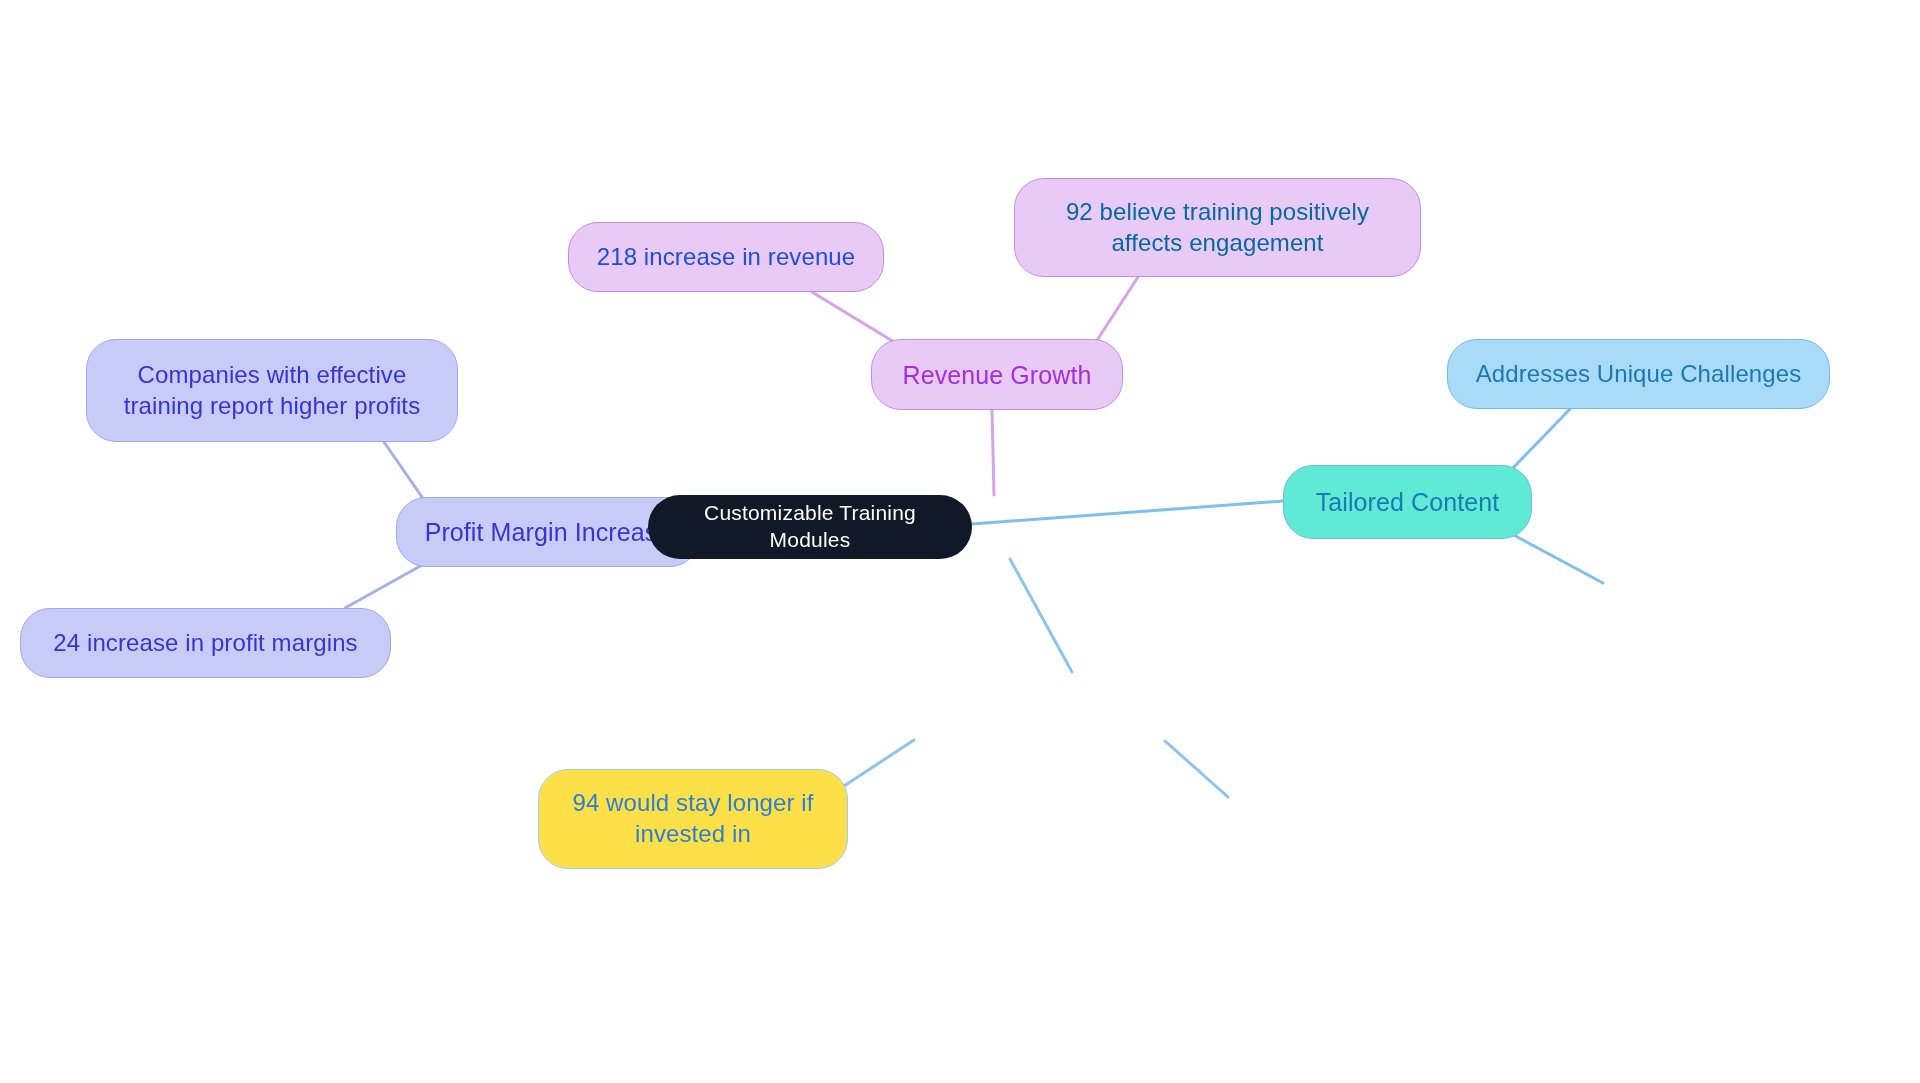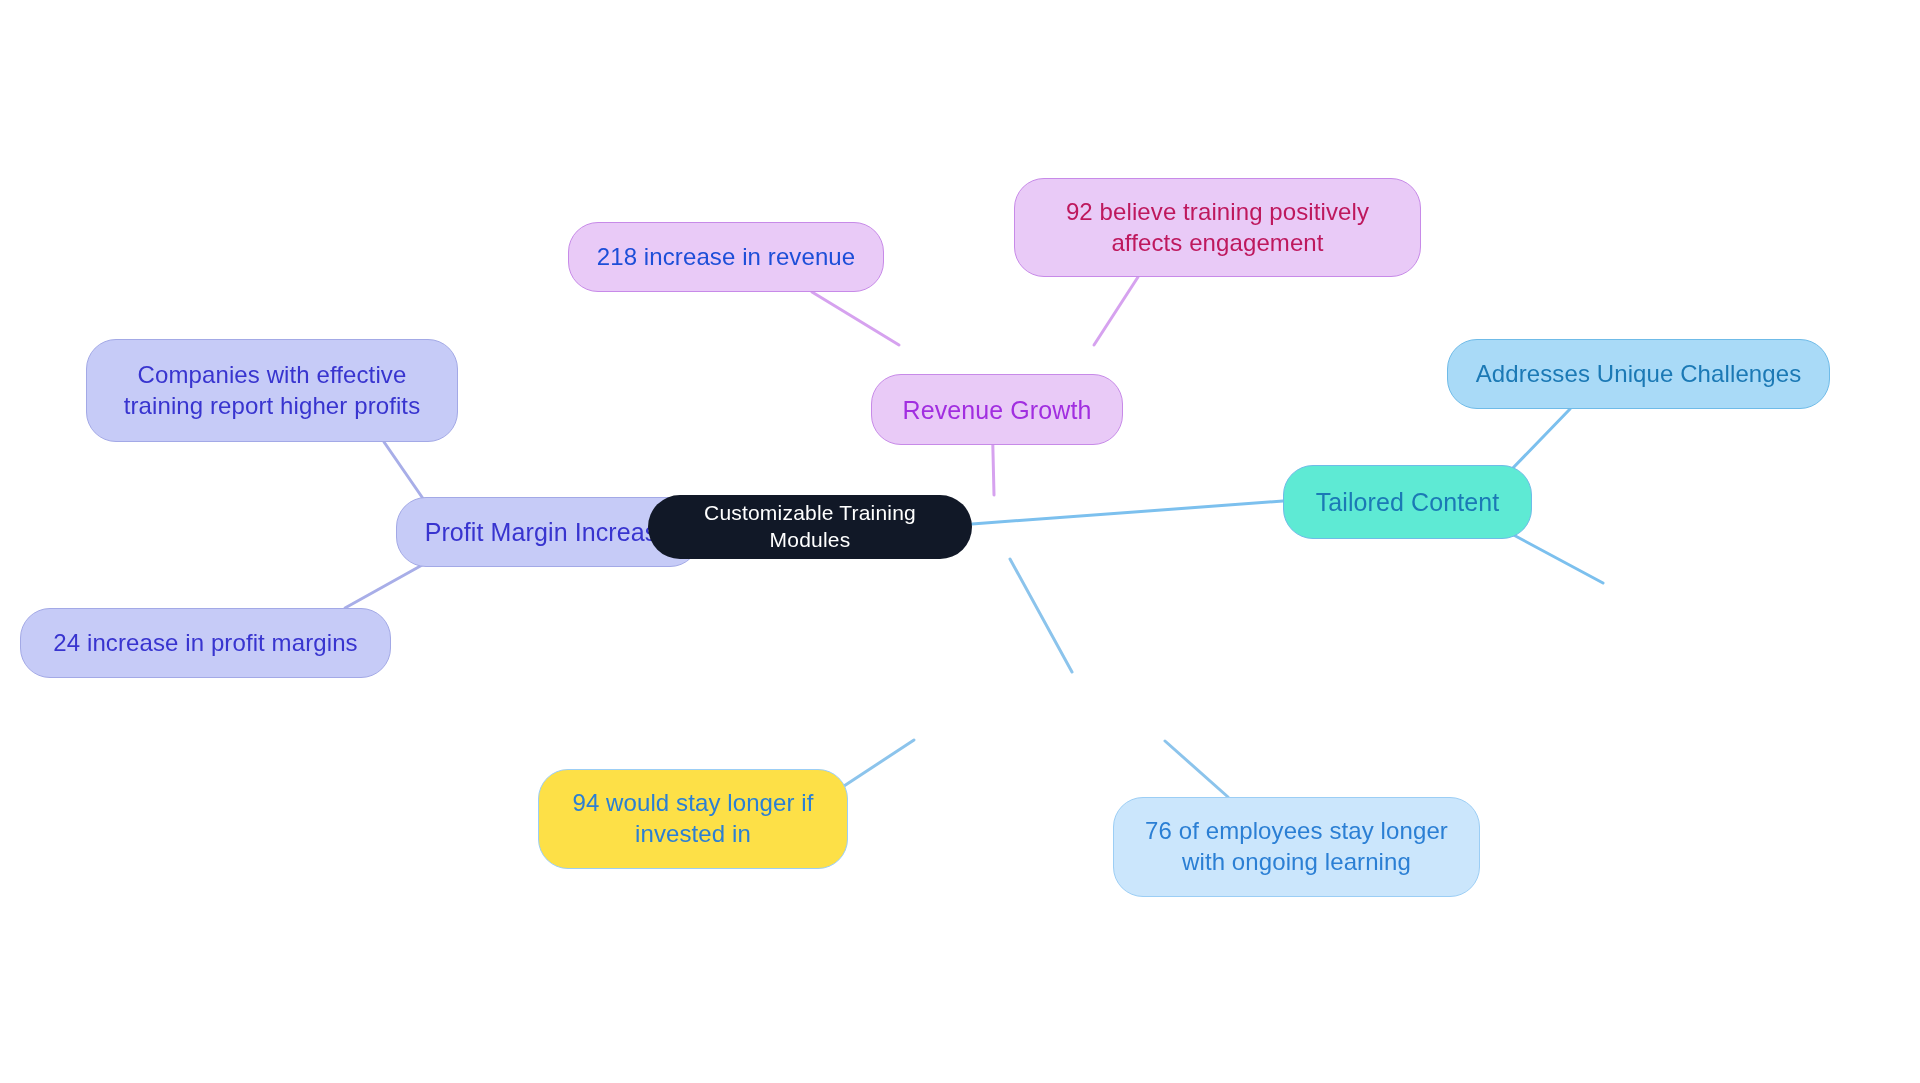--- a/index.html
+++ b/index.html
@@ -70,41 +70,39 @@
       <path d="M 424 500 L 384 442" stroke="#a8aee8" stroke-width="3" stroke-linecap="round" fill="none"></path>
       <path d="M 424 564 L 345 608" stroke="#a8aee8" stroke-width="3" stroke-linecap="round" fill="none"></path>
       <path d="M 972 524 L 1283 501" stroke="#7cc0ee" stroke-width="3" stroke-linecap="round" fill="none"></path>
       <path d="M 1511 470 L 1570 409" stroke="#7cc0ee" stroke-width="3" stroke-linecap="round" fill="none"></path>
       <path d="M 1508 532 L 1603 583" stroke="#7cc0ee" stroke-width="3" stroke-linecap="round" fill="none"></path>
       <path d="M 1010 559 L 1072 672" stroke="#8cc4ec" stroke-width="3" stroke-linecap="round" fill="none"></path>
       <path d="M 914 740 L 844 786" stroke="#8cc4ec" stroke-width="3" stroke-linecap="round" fill="none"></path>
       <path d="M 1165 741 L 1228 797" stroke="#8cc4ec" stroke-width="3" stroke-linecap="round" fill="none"></path>
     </svg>
 
-  <div class="node leaf" style="left: 1014px; top: 178px; width: 407px; height: 99px; background: rgb(233, 202, 247); border-color: rgb(199, 138, 232); color: #be185d;">92 believe training positively
+  <div class="node leaf" style="left: 1014px; top: 178px; width: 407px; height: 99px; background: rgb(233, 202, 247); border-color: rgb(199, 138, 232); color: #0369a1;">92 believe training positively
 affects engagement</div>
 
   <div class="node leaf" style="left: 568px; top: 222px; width: 316px; height: 70px; background: rgb(233, 202, 247); border-color: rgb(199, 138, 232); color: #1d4ed8;">218 increase in revenue</div>
 
-  <div class="node branch" style="left: 871px; top: 339px; width: 252px; height: 71px; background: rgb(233, 202, 247); border-color: rgb(199, 138, 232); color: rgb(161, 46, 224); margin-top: 35px;">Revenue Growth</div>
+  <div class="node branch" style="left: 871px; top: 339px; width: 252px; height: 71px; background: rgb(233, 202, 247); border-color: rgb(199, 138, 232); color: rgb(161, 46, 224);">Revenue Growth</div>
 
   <div class="node leaf" style="left: 86px; top: 339px; width: 372px; height: 103px; background: rgb(198, 203, 247); border-color: rgb(163, 169, 230); color: rgb(56, 52, 207);">Companies with effective
 training report higher profits</div>
 
   <div class="node branch" style="left: 396px; top: 497px; width: 304px; height: 70px; background: rgb(198, 203, 247); border-color: rgb(163, 169, 230); color: rgb(56, 52, 207);">Profit Margin Increase</div>
 
   <div class="node leaf" style="left: 20px; top: 608px; width: 371px; height: 70px; background: rgb(198, 203, 247); border-color: rgb(163, 169, 230); color: rgb(56, 52, 207);">24 increase in profit margins</div>
 
   <div class="node leaf" style="left: 1447px; top: 339px; width: 383px; height: 70px; background: rgb(169, 218, 247); border-color: rgb(111, 187, 232); color: rgb(27, 121, 181); text-align: right;">Addresses Unique Challenges</div>
 
   <div class="node branch" style="left: 1283px; top: 465px; width: 249px; height: 74px; background: #5eead4; border-color: rgb(111, 187, 232); color: rgb(27, 121, 181);">Tailored Content</div>
 
 
 
   <div class="node leaf" style="left: 538px; top: 769px; width: 310px; height: 100px; background: #fde047; border-color: rgb(156, 206, 245); color: rgb(43, 127, 212);">94 would stay longer if
 invested in</div>
 
-  <div class="node leaf" style="left: 1113px; top: 797px; width: 367px; height: 100px; background: rgb(203, 230, 252); border-color: rgb(156, 206, 245); color: rgb(43, 127, 212);">76 of employees stay longer
-with ongoing learning</div>
 
   <div class="node root" style="left: 648px; top: 495px; width: 324px; height: 64px; background: rgb(17, 24, 39); border-color: rgb(17, 24, 39); color: rgb(255, 255, 255);">Customizable Training Modules</div>
 
 </div>
 
 </body></html>

